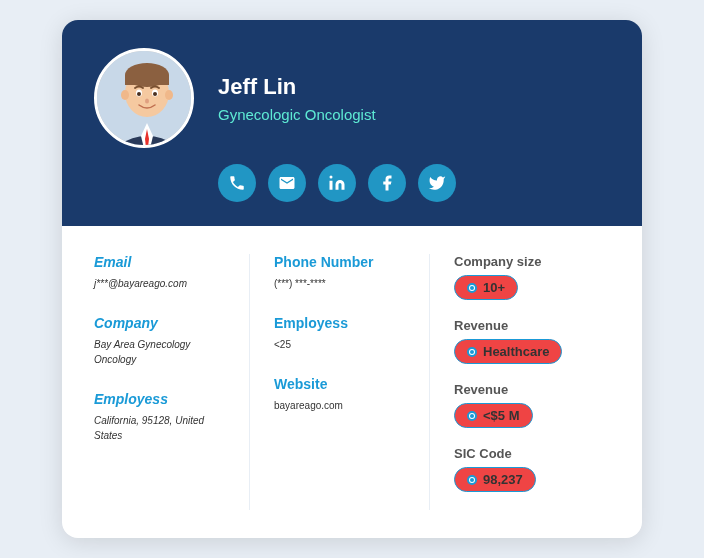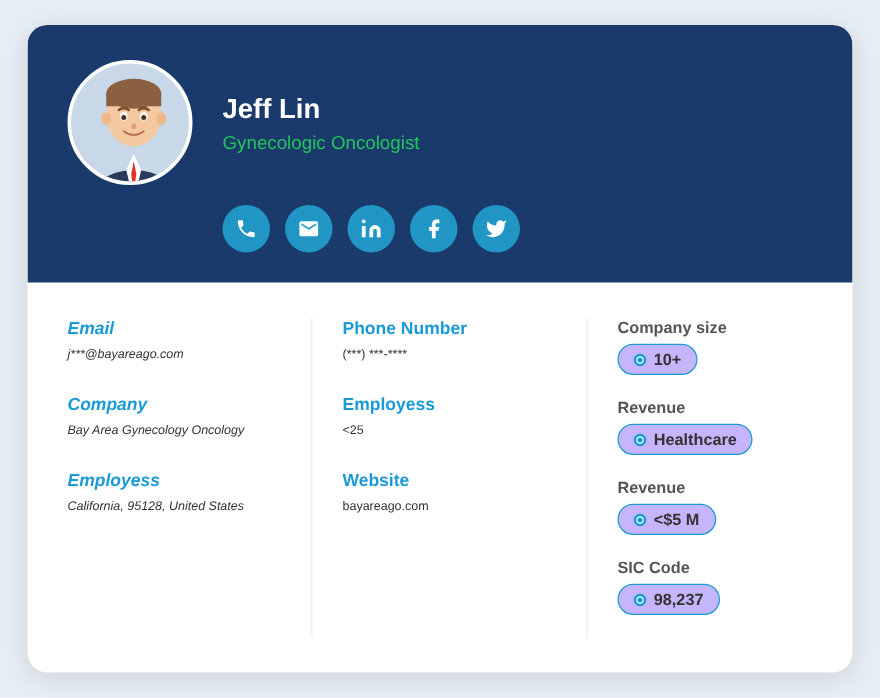--- a/index.html
+++ b/index.html
@@ -5,21 +5,21 @@
     * { box-sizing: border-box; margin: 0; padding: 0; }
     body {
       background: #e8eef5;
       display: flex;
       justify-content: center;
       align-items: center;
       min-height: 100vh;
       font-family: -apple-system, BlinkMacSystemFont, 'Segoe UI', sans-serif;
     }
     .card {
-      width: 660px;
+      width: 580px;
       background: #fff;
       border-radius: 16px;
       overflow: hidden;
       box-shadow: 0 4px 24px rgba(0,0,0,0.12);
     }
     .card-header {
       background: #1a3a6b;
       padding: 28px 32px 24px 32px;
       display: flex;
       flex-direction: column;
@@ -45,21 +45,21 @@
       display: flex;
       flex-direction: column;
       gap: 6px;
     }
     .person-name {
       color: #fff;
       font-size: 22px;
       font-weight: 700;
     }
     .person-title {
-      color: #22c55e;
+      color: #5eead4;
       font-size: 15px;
       font-weight: 400;
     }
     .social-icons {
       display: flex;
       gap: 12px;
       margin-left: 124px;
     }
     .social-icon {
       width: 38px;
@@ -123,21 +123,21 @@
     }
     .sidebar-badge {
       display: inline-flex;
       align-items: center;
       gap: 6px;
       border: 1.5px solid #1a9ad7;
       border-radius: 20px;
       padding: 4px 12px;
       font-size: 13px;
       color: #333;
-      background: #c4b5fd;
+      background: #ef4444;
     }
     .badge-dot {
       width: 10px;
       height: 10px;
       border-radius: 50%;
       border: 2px solid #1a9ad7;
       background: #fff;
       display: inline-block;
       position: relative;
     }

